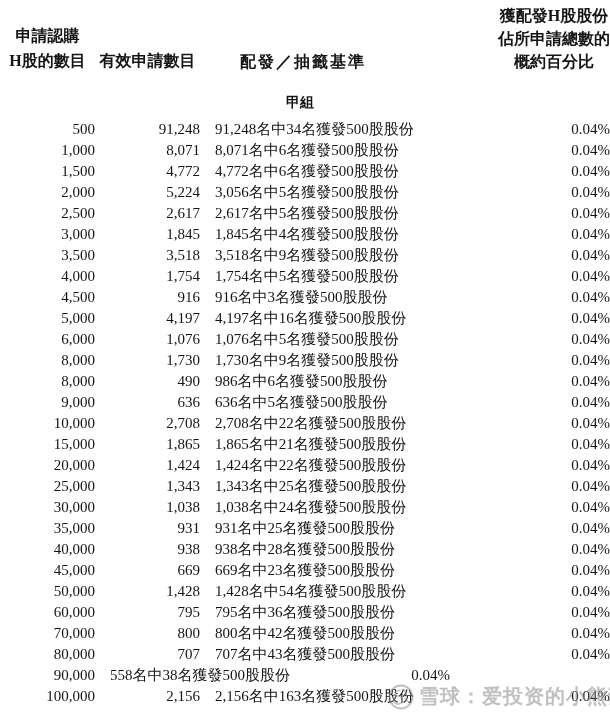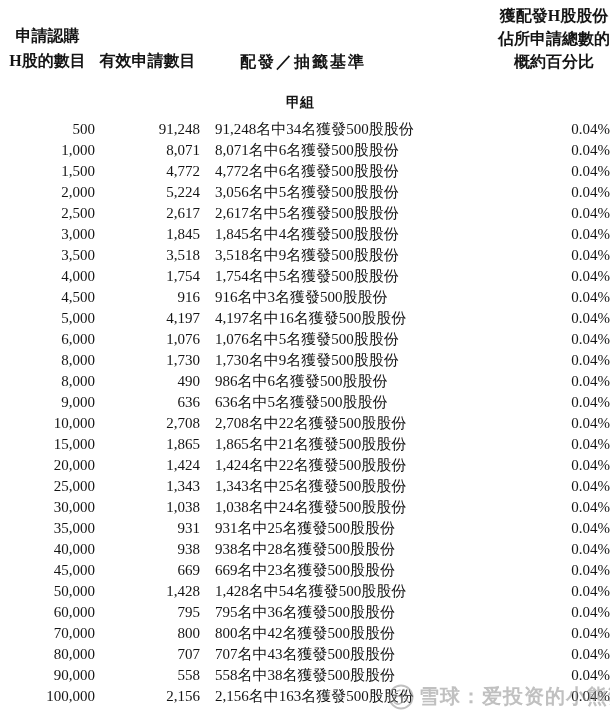--- a/index.html
+++ b/index.html
@@ -263,21 +263,20 @@
 
   <div class="trow">
     <div class="c1">80,000</div>
     <div class="c2">707</div>
     <div class="c3">707名中43名獲發500股股份</div>
     <div class="c4">0.04%</div>
   </div>
 
   <div class="trow">
     <div class="c1">90,000</div>
-    <div class="c2">558</div>
     <div class="c3">558名中38名獲發500股股份</div>
     <div class="c4">0.04%</div>
   </div>
 
   <div class="trow">
     <div class="c1">100,000</div>
     <div class="c2">2,156</div>
     <div class="c3">2,156名中163名獲發500股股份</div>
     <div class="c4">0.04%</div>
   </div>

